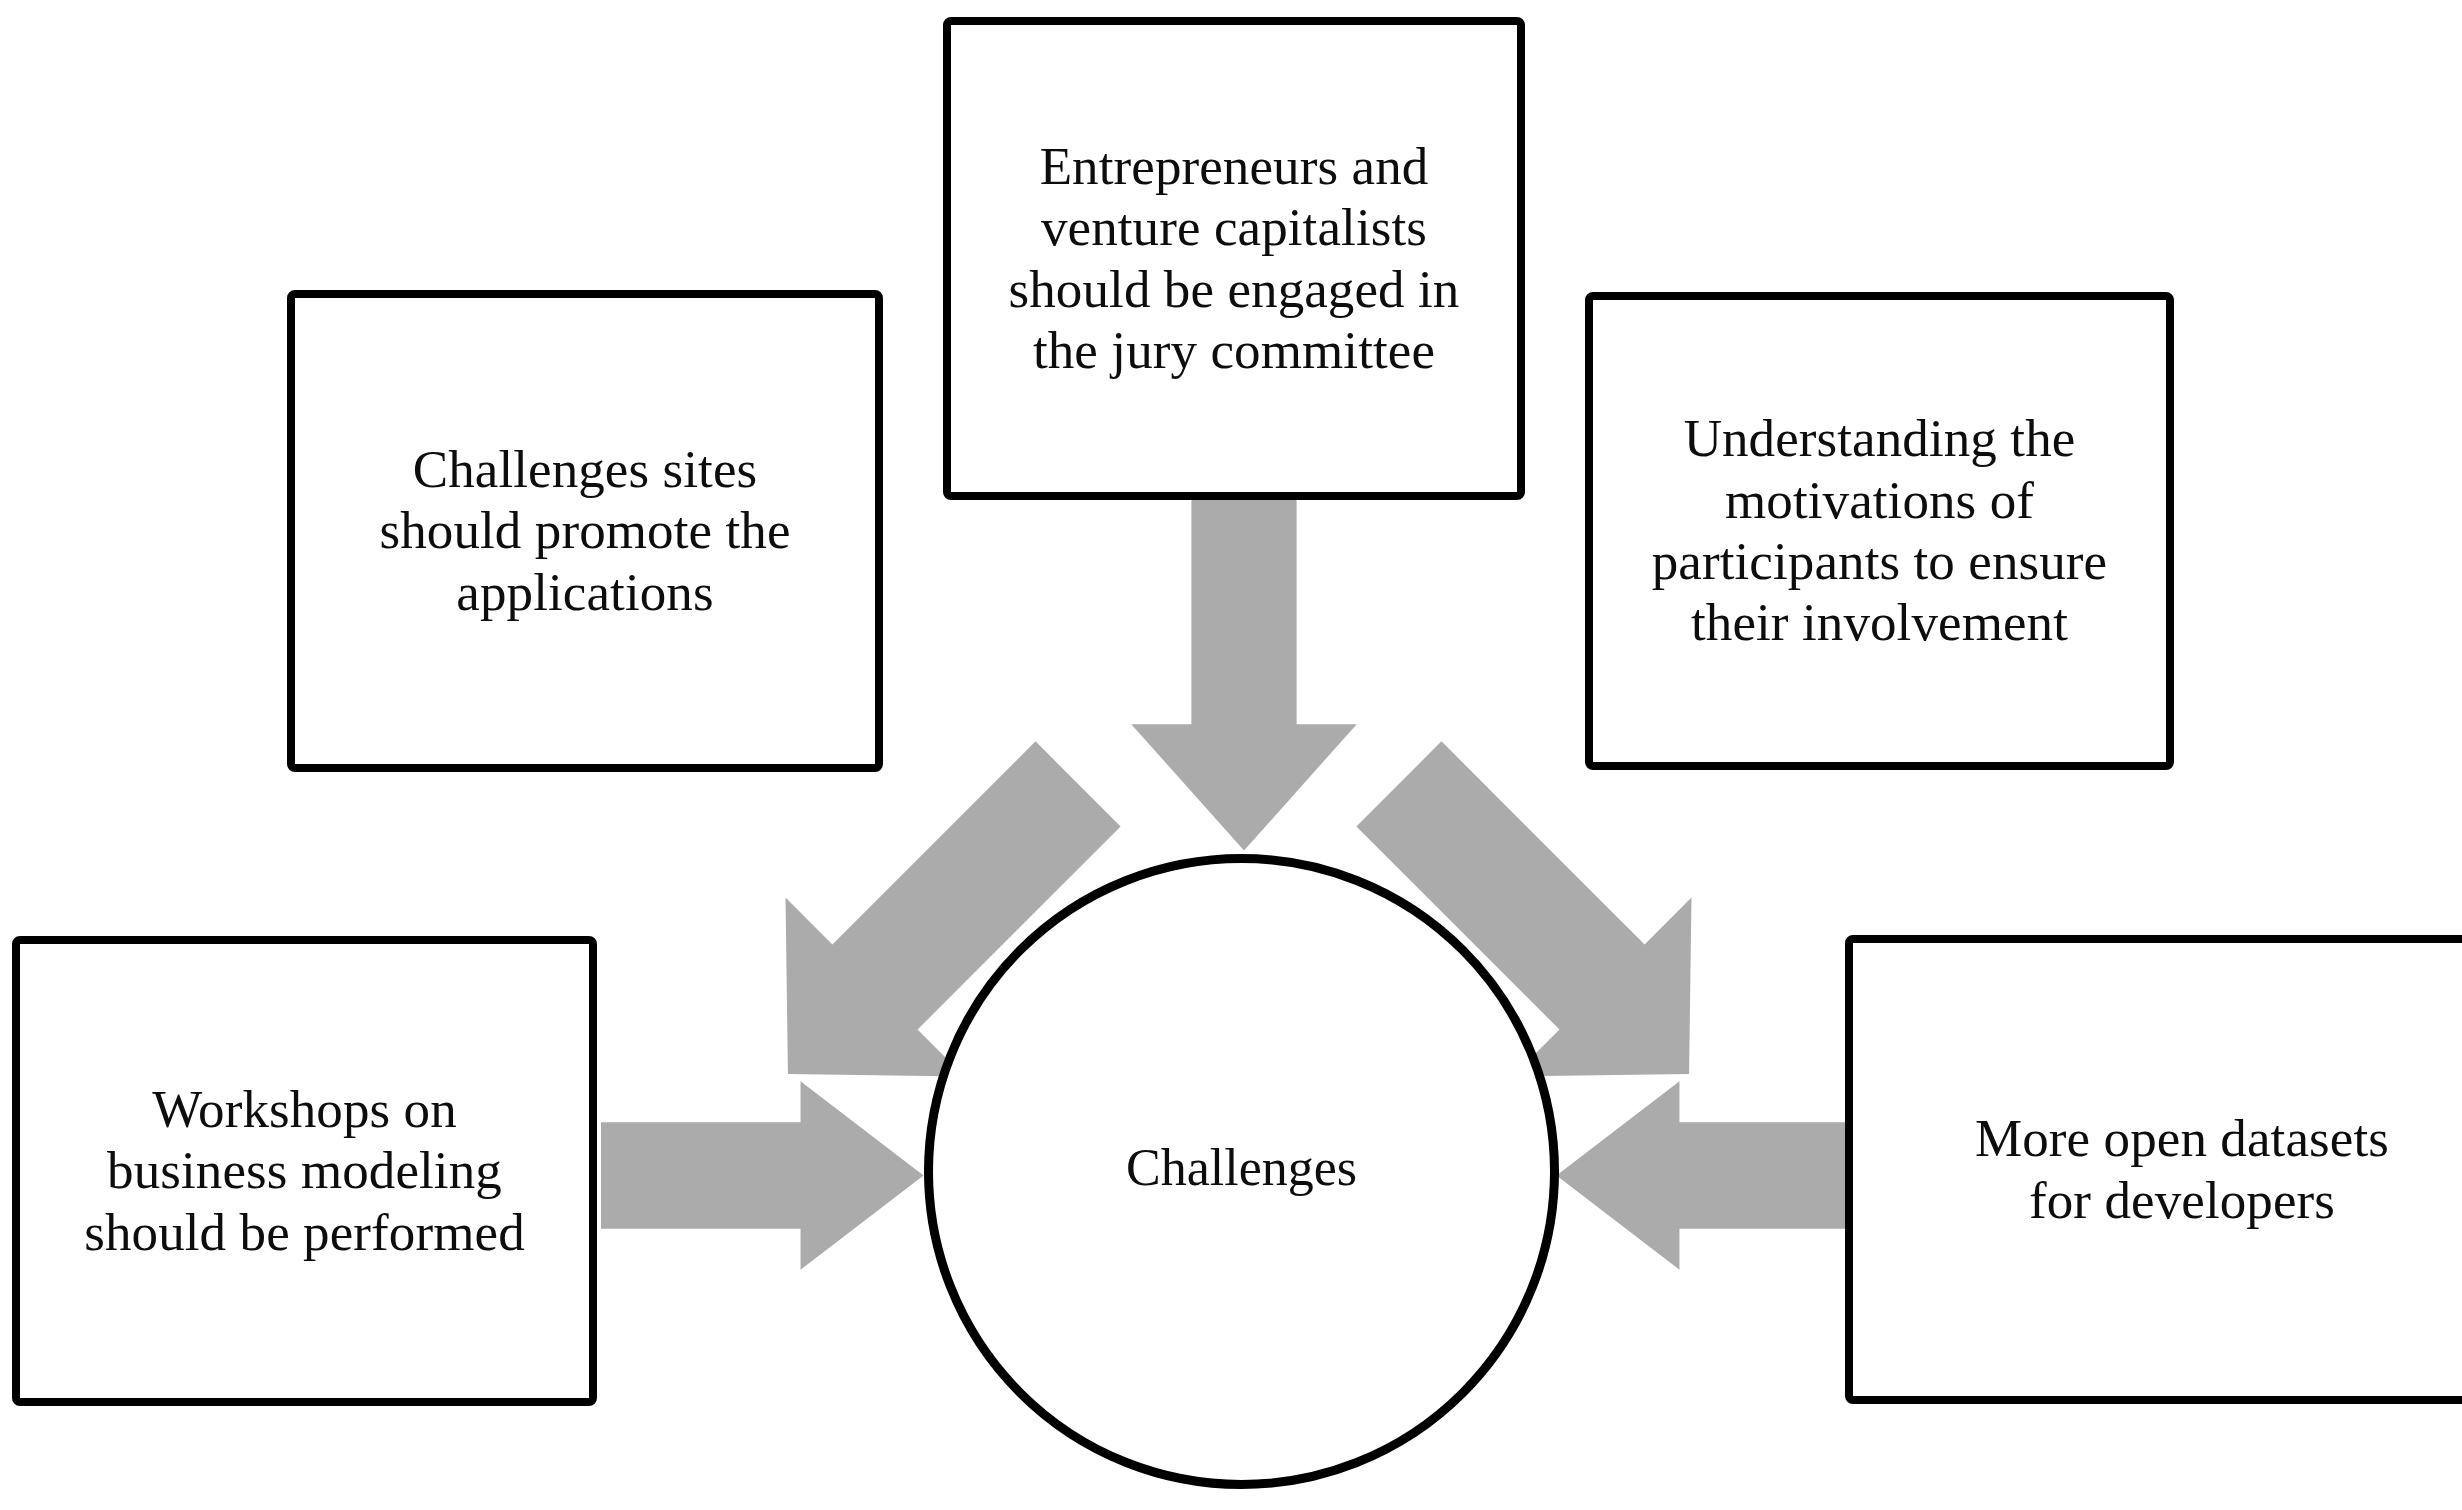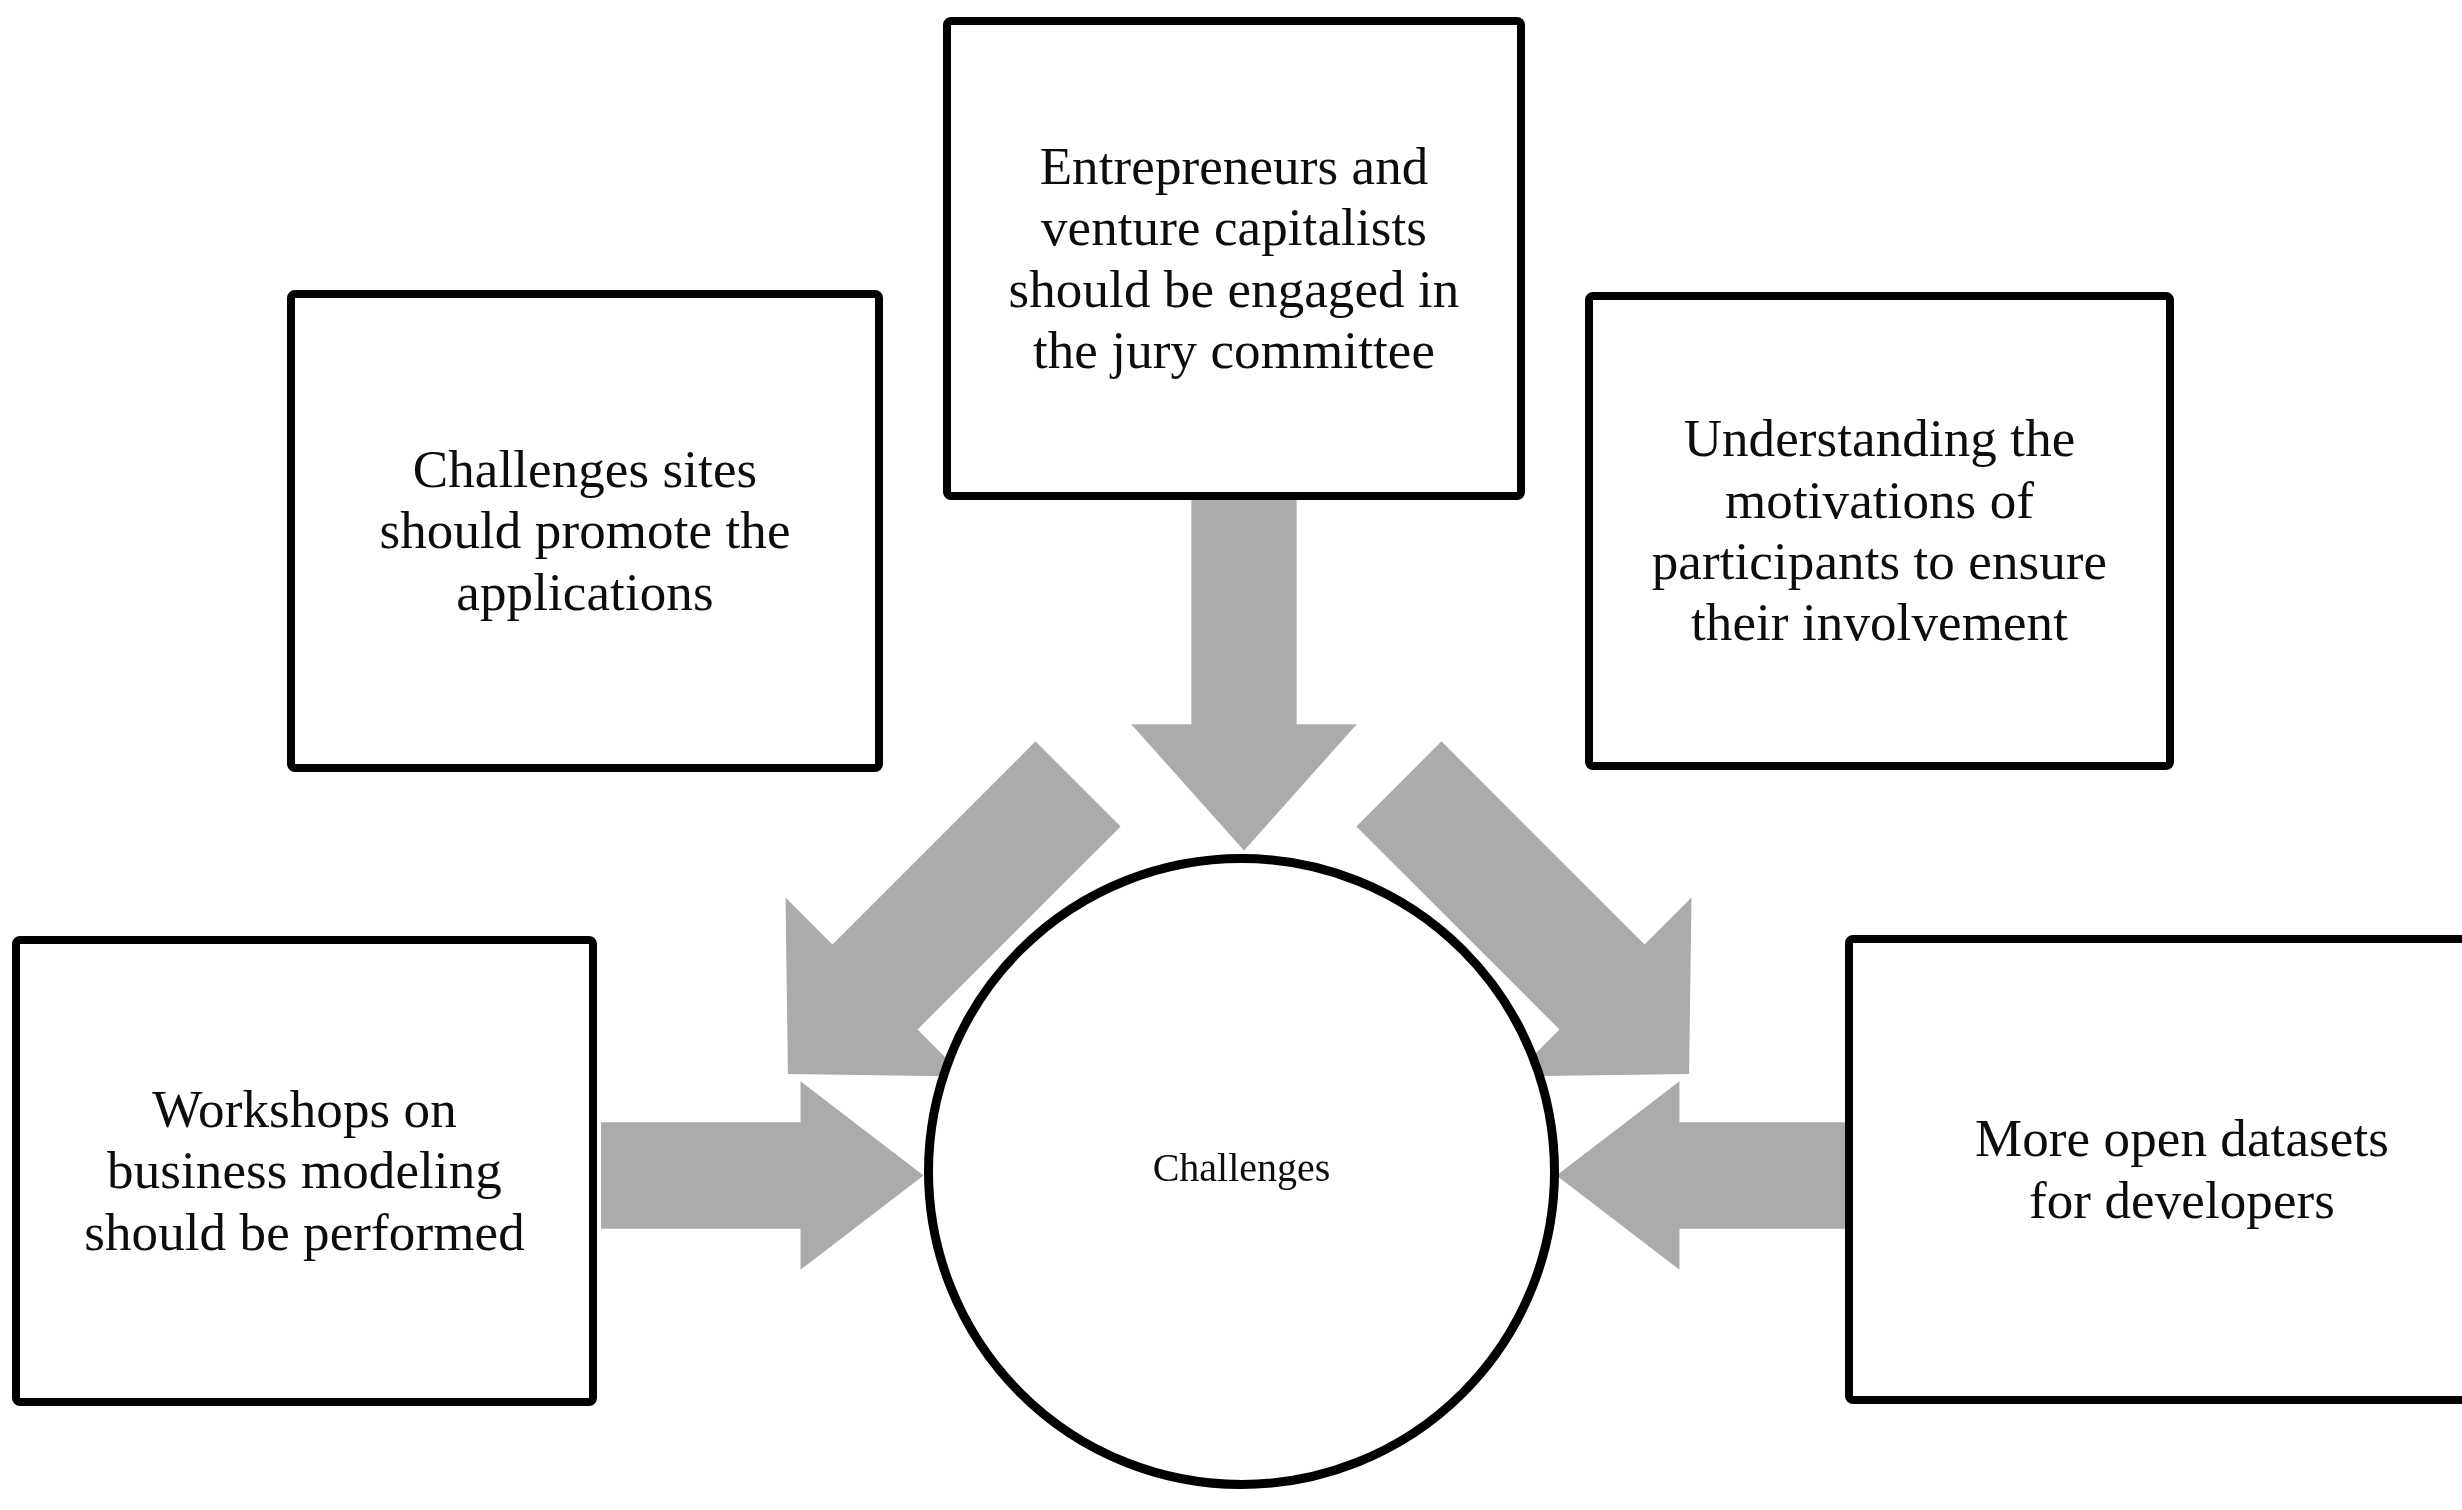--- a/index.html
+++ b/index.html
@@ -56,21 +56,21 @@
     border: 9px solid #000000;
     border-radius: 50%;
     background: #ffffff;
     z-index: 30;
     display: flex;
     align-items: center;
     justify-content: center;
   }
   #center-circle .circle-text {
     display: block;
-    font-size: 40px;
+    font-size: 52px;
     color: #0d0d0d;
     text-align: center;
     transform: translateY(-4.1px);
   }
 
   
   .arrow-svg {
     position: absolute;
     z-index: 10;
     overflow: visible;

